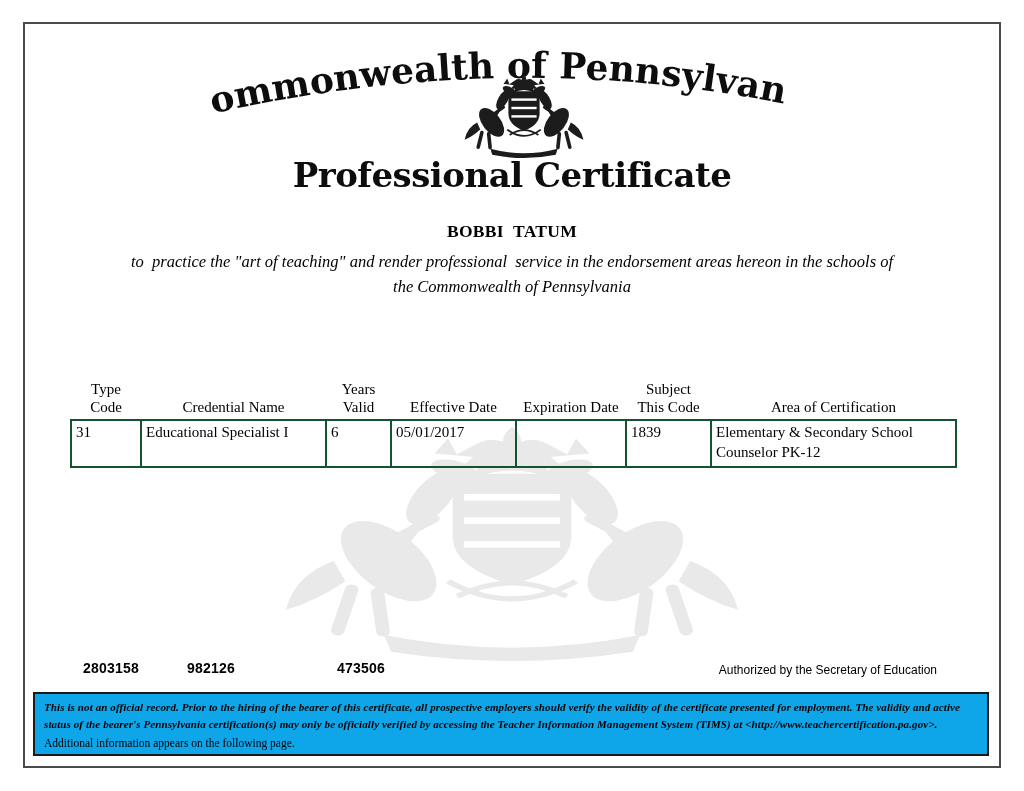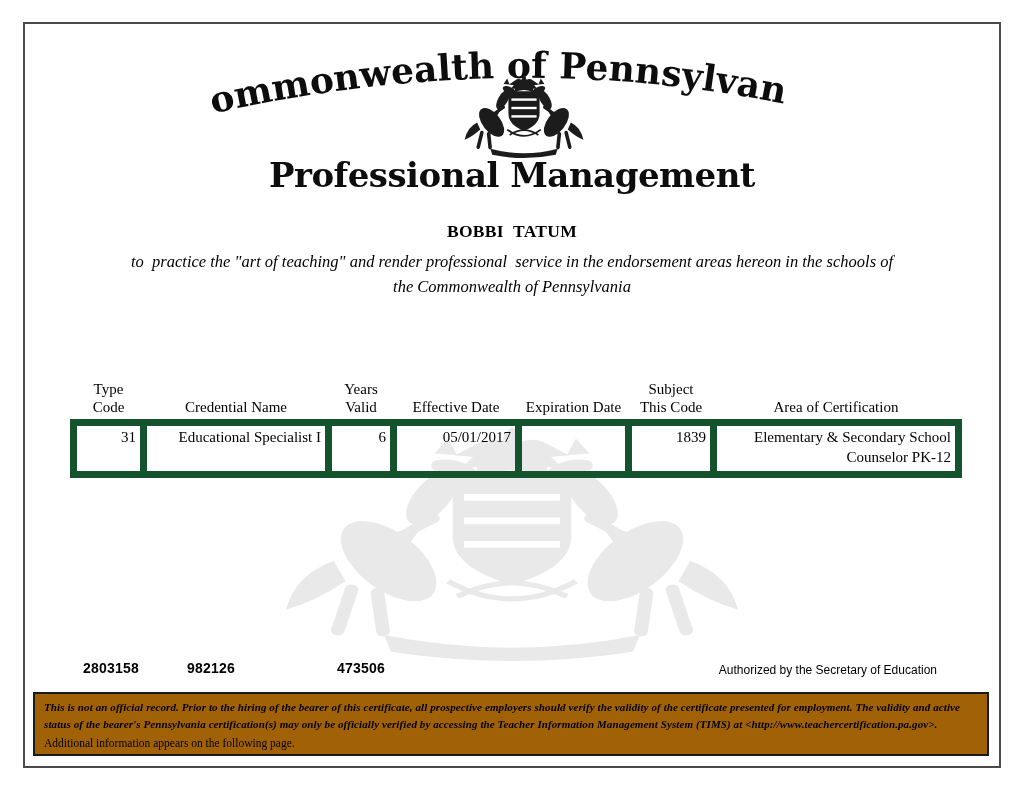--- a/index.html
+++ b/index.html
@@ -28,31 +28,31 @@
                font-style:italic; font-size:16.5px; white-space:pre; }
   .grant2    { left:0; top:253px; width:974px; text-align:center;
                font-style:italic; font-size:16.5px; }
   .institution { left:0; top:275px; width:974px; text-align:center;
                font-weight:bold; font-size:16.5px; letter-spacing:0.2px; }
 
   table.creds { left:45px; top:357px; width:885px; border-collapse:collapse;
                 table-layout:fixed; font-size:15px; z-index:2; }
   table.creds th { font-weight:normal; text-align:center; vertical-align:bottom;
                    white-space:pre-line; line-height:1.18; padding:0 2px 3px; }
-  table.creds td { border:7px solid #14532d; text-align:right; vertical-align:top;
+  table.creds td { border:2px solid #14532d; text-align:left; vertical-align:top;
                    padding:2px 4px 4px; line-height:1.28; background:transparent; height:44px; }
 
   .doc-num { top:636px; font-family:"Liberation Sans","DejaVu Sans",sans-serif;
              font-weight:bold; font-size:14px; letter-spacing:0.2px; z-index:2; }
   .num1 { left:58px; } .num2 { left:162px; } .num3 { left:312px; }
   .authorized { top:639px; right:62px; font-family:"Liberation Sans","DejaVu Sans",sans-serif;
                 font-size:12px; z-index:2; }
 
   .disclaimer-box { left:8px; top:668px; width:956px; height:64px;
-                    border:2px solid #1a1a1a; padding:5px 9px 4px; z-index:3; background:#a16207; }
+                    border:2px solid #1a1a1a; padding:5px 9px 4px; z-index:3; background:#0ea5e9; }
   .disclaimer-main { font-weight:bold; font-style:italic; font-size:11px; line-height:1.5;
                      letter-spacing:0.1px; }
   .disclaimer-add  { font-size:11.5px; margin-top:5px; }
 </style>
 </head>
 <body>
 
 <svg width="0" height="0" style="position:absolute" aria-hidden="true">
   <defs>
     <g id="pa-horse">
@@ -91,21 +91,21 @@
   </svg>
 
   <svg class="crest-svg" viewBox="0 0 240 150" preserveAspectRatio="xMidYMid meet">
     <use href="#pa-crest-art"></use>
   </svg>
 
   <svg class="watermark-svg" viewBox="0 0 240 150" preserveAspectRatio="none">
     <use href="#pa-crest-art"></use>
   </svg>
 
-  <div class="cert-type">Professional Management</div>
+  <div class="cert-type">Professional Certificate</div>
 
 
   <div class="holder">BOBBI  TATUM</div>
 
   <div class="grant1">to  practice the "art of teaching" and render professional  service in the endorsement areas hereon in the schools of</div>
 
   <div class="grant2">the Commonwealth of Pennsylvania</div>
 
 
   <table class="creds">

